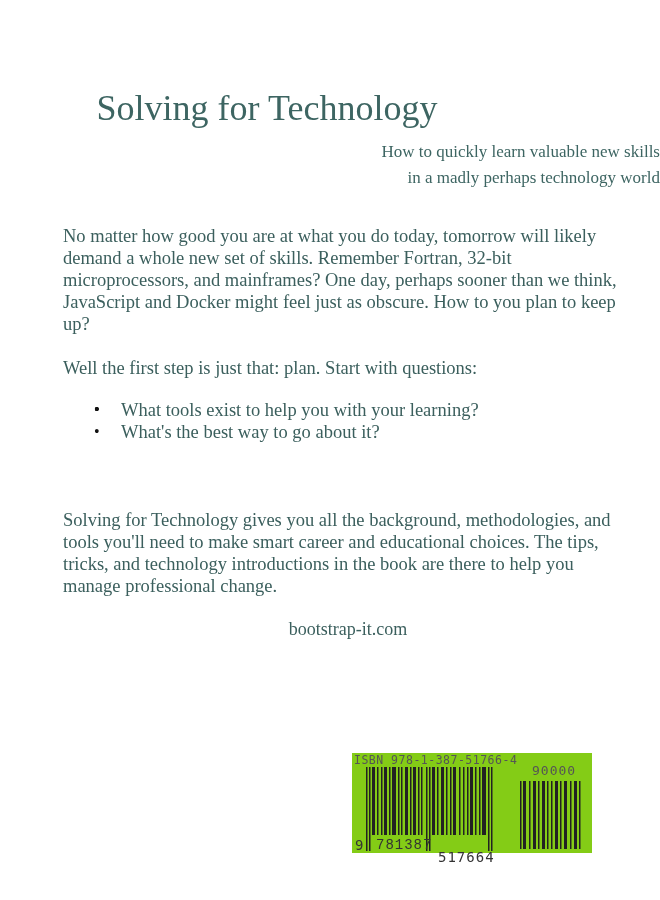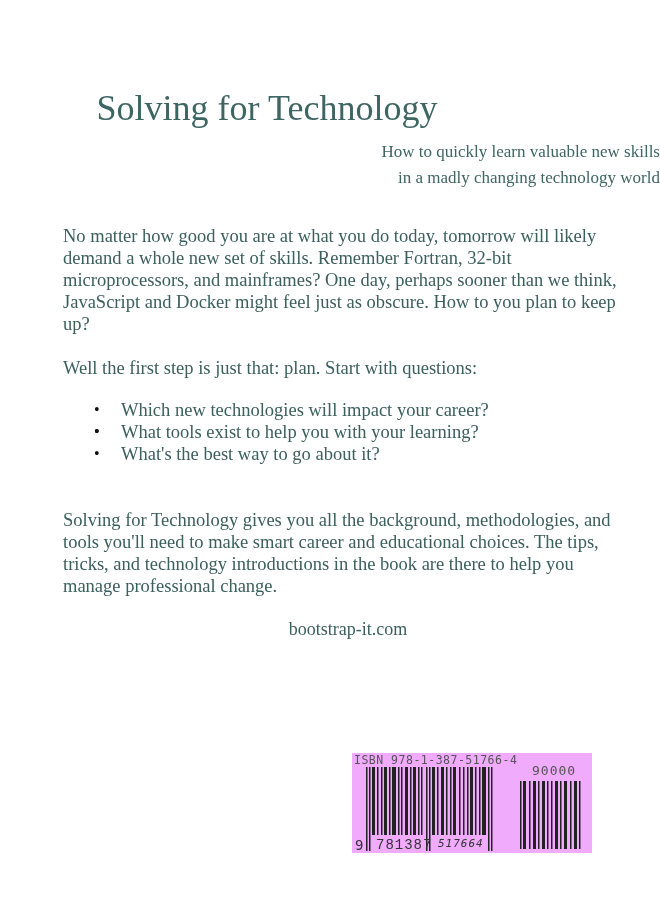--- a/index.html
+++ b/index.html
@@ -13,45 +13,45 @@
     .p1 { top: 225px; }
     .p2 { top: 357px; }
     .bullets { position: absolute; top: 399px; left: 90px; margin: 0; padding: 0; list-style: none;
                font-size: 18.5px; line-height: 22px; color: #3b5f5d; }
     .bullets li { position: relative; padding-left: 31px; }
     .bullets li .dot { position: absolute; left: 4px; top: 0; color: #111; font-size: 16px; }
     .p3 { top: 509px; }
     .publisher { position: absolute; top: 619px; left: 0; width: 660px; text-align: center; }
     .pub-name { font-size: 23px; line-height: 28px; font-weight: bold; color: #3d6562; }
     .pub-line { font-size: 18px; line-height: 21px; color: #3b5f5d; padding-left: 36px; }
-    .barcode-wrap { position: absolute; left: 352px; top: 753px; width: 240px; height: 100px; background: #f0abfc; }
+    .barcode-wrap { position: absolute; left: 352px; top: 753px; width: 240px; height: 100px; background: #84cc16; }
     .isbn-label { position: absolute; left: 2px; top: 0; font-family: "DejaVu Sans Mono", "Liberation Mono", monospace;
                   font-size: 11.5px; letter-spacing: 0.5px; color: #555; white-space: nowrap; }
     .addon-label { position: absolute; left: 180px; top: 10px; font-family: "DejaVu Sans Mono", "Liberation Mono", monospace;
                    font-size: 13px; letter-spacing: 1px; color: #555; }
     .digits-first { position: absolute; left: 3px; top: 84px; font-family: "DejaVu Sans Mono", "Liberation Mono", monospace; font-size: 14px; color: #333; }
     .digits-left { position: absolute; left: 24px; top: 84px; font-family: Liberation Mono, monospace; font-size: 14px; letter-spacing: 1px; color: #333; }
-    .digits-right { position: absolute; left: 86px; top: 84px; font-family: "DejaVu Sans Mono", "Liberation Mono", monospace; font-size: 11px; letter-spacing: 1px; color: #333; font-style: italic; }
+    .digits-right { position: absolute; left: 86px; top: 96px; font-family: "DejaVu Sans Mono", "Liberation Mono", monospace; font-size: 14px; letter-spacing: 1px; color: #333; }
     svg.bars { position: absolute; left: 0; top: 0; }
   </style>
 </head>
 <body>
 
 <div>
   <div class="title">Solving for Technology</div>
   <div class="subtitle">
     <div>How to quickly learn valuable new skills</div>
-    <div>in a madly changing technology world</div>
+    <div>in a madly perhaps technology world</div>
   </div>
 
   <div class="para p1">No matter how good you are at what you do today, tomorrow will likely demand a whole new set of skills. Remember Fortran, 32-bit microprocessors, and mainframes? One day, perhaps sooner than we think, JavaScript and Docker might feel just as obscure. How to you plan to keep up?</div>
   <div class="para p2">Well the first step is just that: plan. Start with questions:</div>
 
   <ul class="bullets">
-    <li><span class="dot">•</span><span>Which new technologies will impact your career?</span></li>
+    <li><span class="dot">•</span></li>
     <li><span class="dot">•</span></li>
     <li><span class="dot">•</span><span>What tools exist to help you with your learning?</span></li>
     <li><span class="dot">•</span><span>What's the best way to go about it?</span></li>
   </ul>
 
   <div class="para p3">Solving for Technology gives you all the background, methodologies, and tools you'll need to make smart career and educational choices. The tips, tricks, and technology introductions in the book are there to help you manage professional change.</div>
 
   <div class="publisher">
     <div class="pub-line">bootstrap-it.com</div>
   </div>

